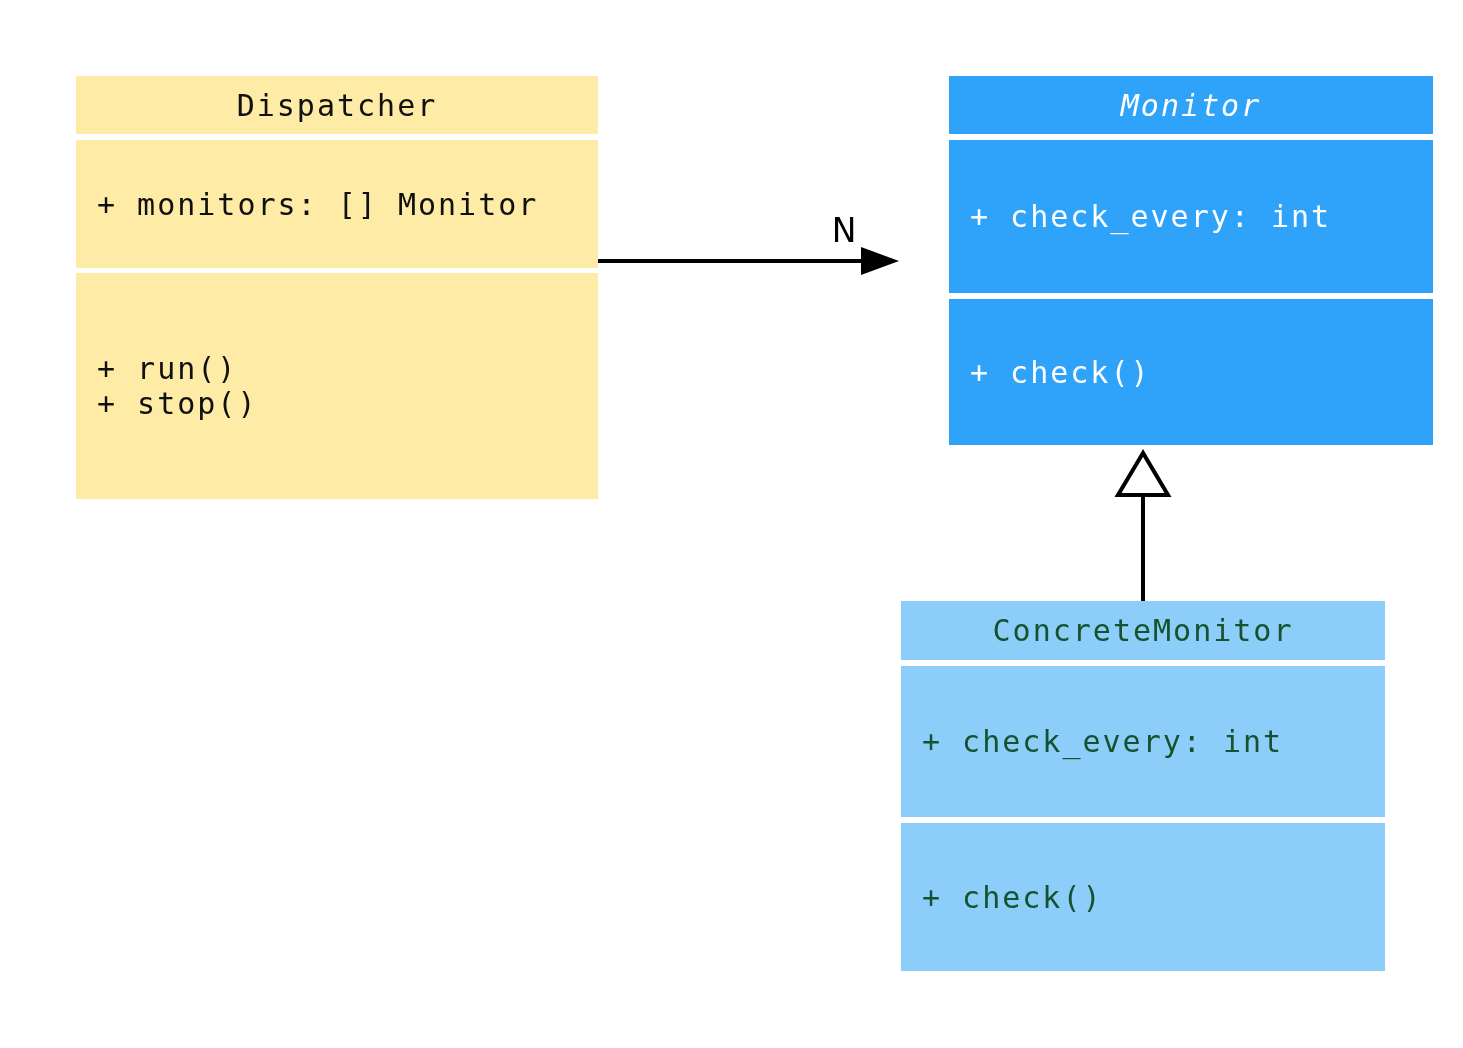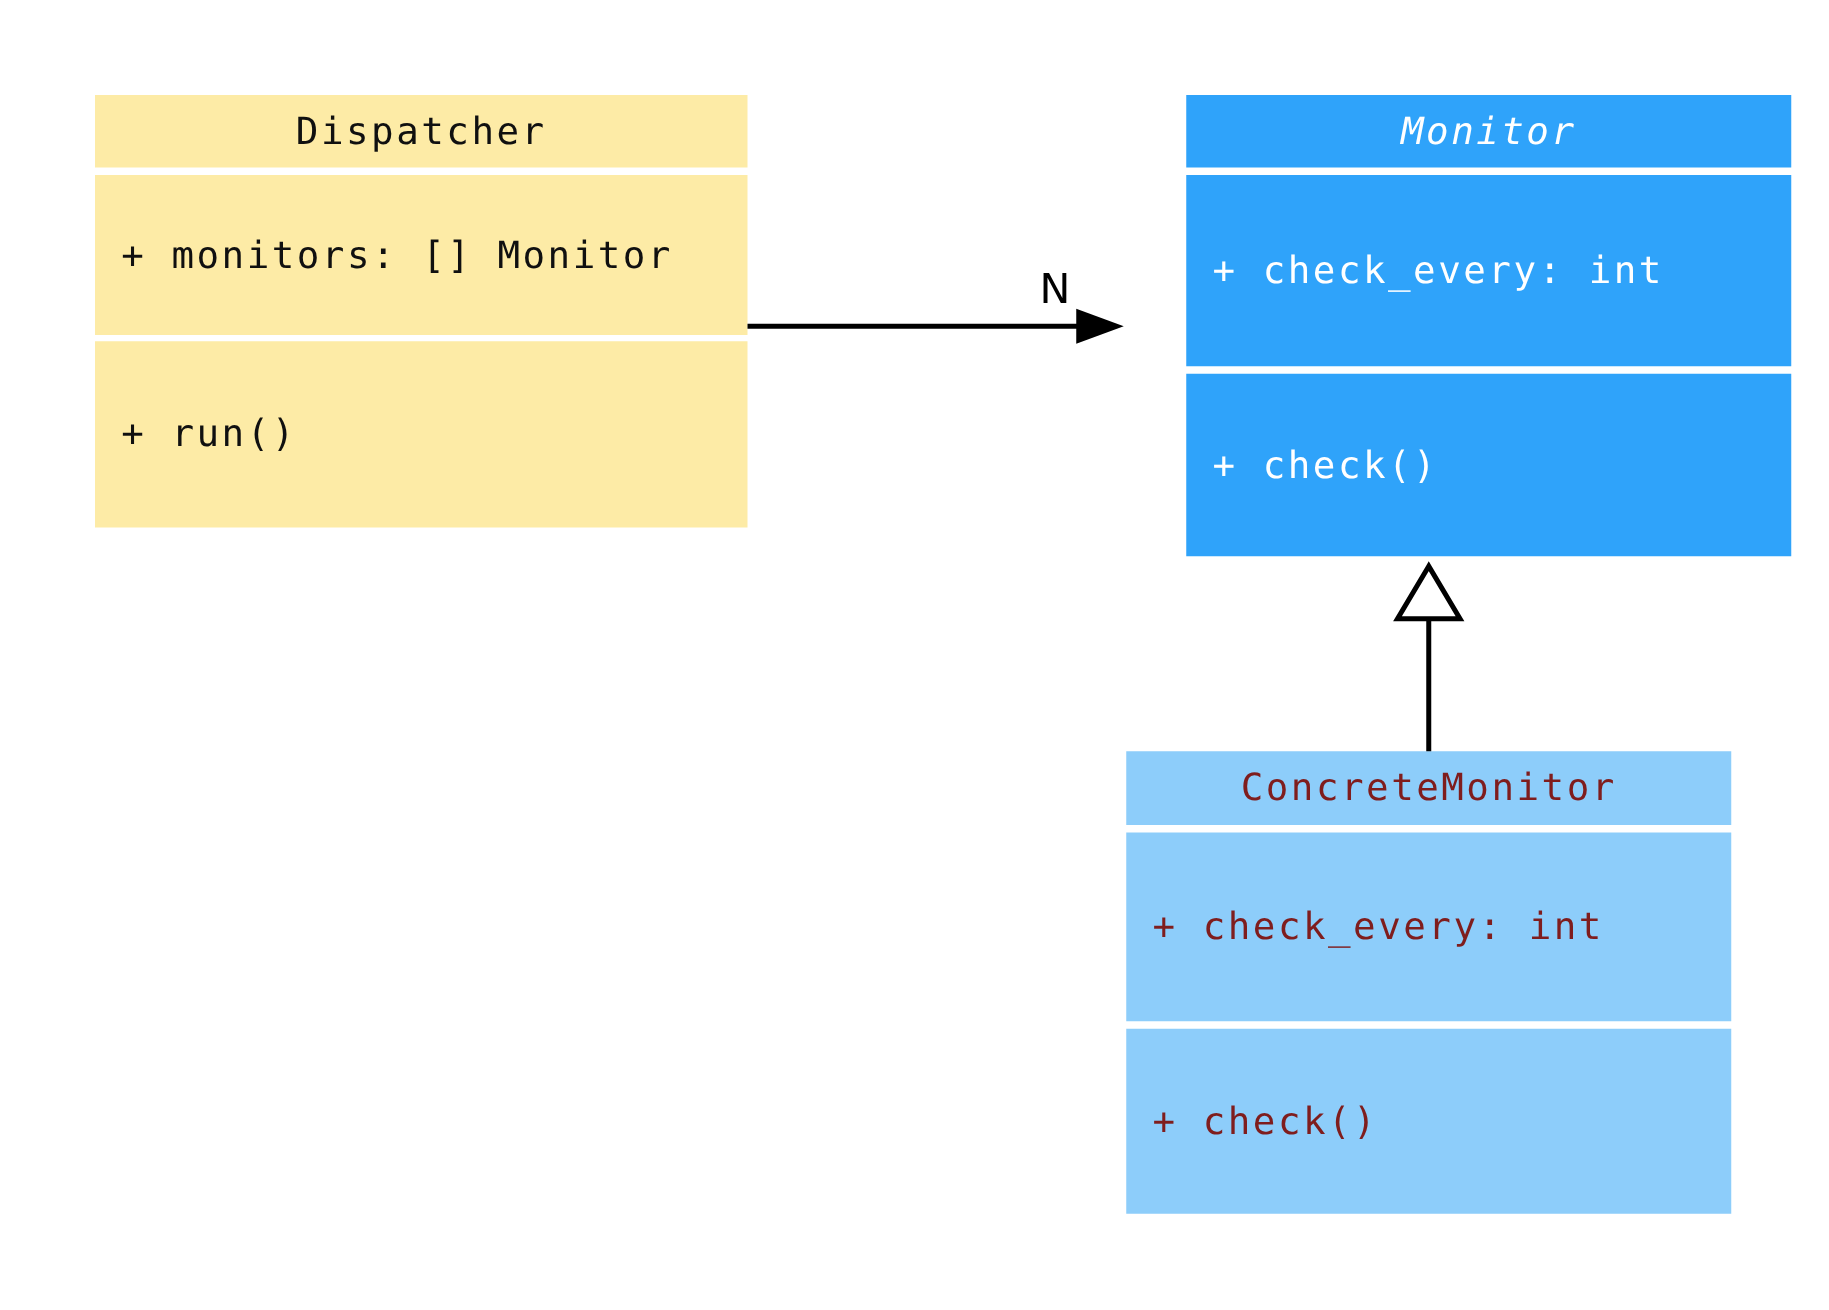--- a/index.html
+++ b/index.html
@@ -30,33 +30,33 @@
     letter-spacing: 2px;
     line-height: 35px;
     white-space: pre;
   }
 
   
   .dispatcher { left: 76px; top: 76px; width: 522px; height: 369px; }
   .dispatcher .sec { background: #FDEBA6; color: #101010; }
   .d-title   { height: 58px; }
   .d-attrs   { height: 128px; margin-top: 6px; }
-  .d-methods { height: 149px; margin-top: 5px; }
+  .d-methods { height: 226px; margin-top: 5px; }
 
   
   .monitor { left: 949px; top: 76px; width: 484px; height: 369px; }
   .monitor .sec { background: #2FA3FA; color: #ffffff; }
   .monitor .title { font-style: italic; }
   .m-title   { height: 58px; }
   .m-attrs   { height: 153px; margin-top: 6px; }
   .m-methods { height: 146px; margin-top: 6px; }
 
   
   .concrete { left: 901px; top: 601px; width: 484px; height: 370px; }
-  .concrete .sec { background: #8DCDFA; color: #7f1d1d; }
+  .concrete .sec { background: #8DCDFA; color: #14532d; }
   .c-title   { height: 59px; }
   .c-attrs   { height: 151px; margin-top: 6px; }
   .c-methods { height: 148px; margin-top: 6px; }
 
   .edges {
     position: absolute;
     left: 0; top: 0;
     width: 1463px; height: 1048px;
     pointer-events: none;
   }
@@ -73,20 +73,21 @@
 
   <div class="uml-class dispatcher">
     <div class="sec title d-title">
       <span>Dispatcher</span>
     </div>
     <div class="sec members d-attrs">
       <span>+ monitors: [] Monitor</span>
     </div>
     <div class="sec members d-methods">
       <span>+ run()</span>
+      <span>+ stop()</span>
     </div>
   </div>
 
   <div class="uml-class monitor">
     <div class="sec title m-title">
       <span>Monitor</span>
     </div>
     <div class="sec members m-attrs">
       <span>+ check_every: int</span>
     </div>

